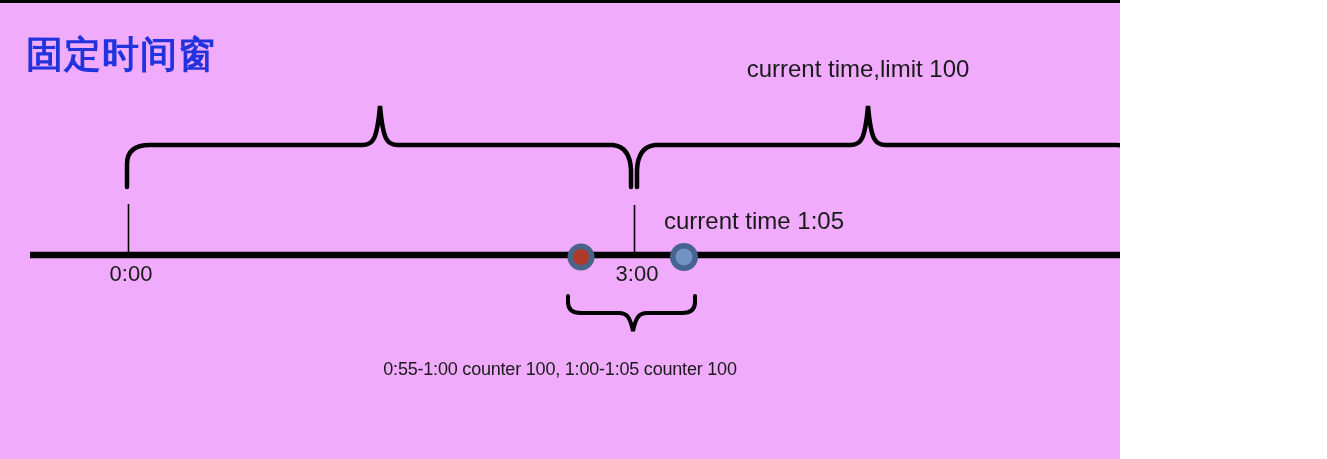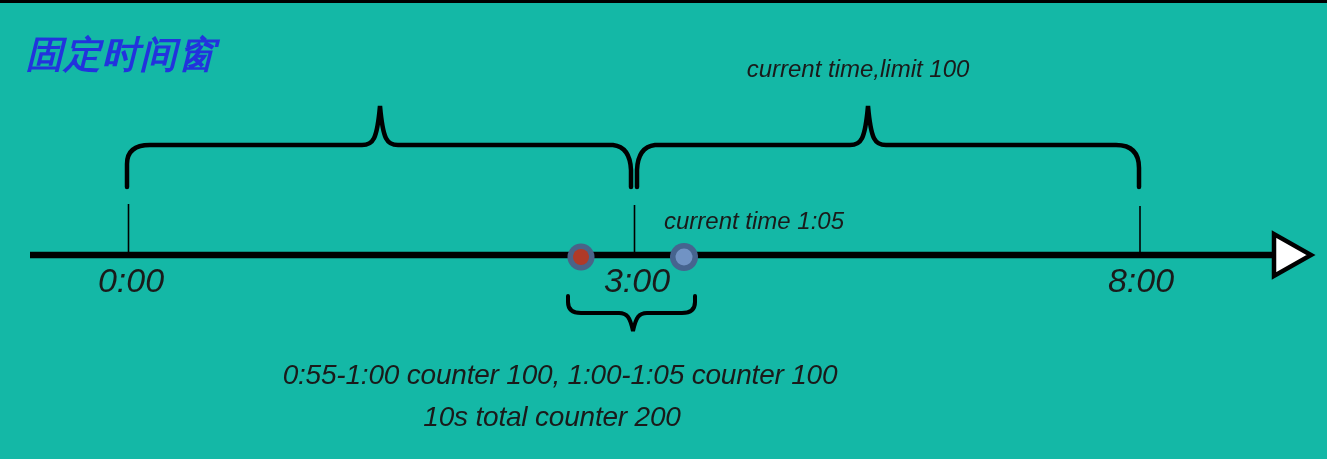--- a/index.html
+++ b/index.html
@@ -2,27 +2,26 @@
 <html><head>
 <meta charset="utf-8">
 <style>
   html, body {
     margin: 0;
     padding: 0;
     background: #ffffff;
   }
   .canvas {
     position: relative;
-    width: 1327px;
+    width: 1120px;
     height: 459px;
-    background: #14b8a6;
+    background: #f0abfc;
     overflow: hidden;
     font-family: "Liberation Sans", sans-serif;
     color: #1a1a1a;
-    font-style: italic;
   }
   .top-rule {
     position: absolute;
     left: 0; top: 0;
     width: 1327px; height: 3px;
     background: #000000;
   }
   .diagram-title {
     position: absolute;
     left: 26px; top: 30px;
@@ -38,22 +37,22 @@
   }
   .lbl {
     position: absolute;
     white-space: nowrap;
     transform: translateX(-50%);
     font-size: 24px;
     color: #1a1a1a;
   }
   .brace-label   { top: 55px; }
   .marker-label  { top: 207px; }
-  .tick-label    { top: 261px; font-size: 34px; }
-  .note-line     { font-size: 28px; letter-spacing: -0.2px; text-align: center; }
+  .tick-label    { top: 261px; font-size: 22px; }
+  .note-line     { font-size: 18px; letter-spacing: -0.2px; text-align: center; }
 </style>
 </head>
 <body>
 
 <div class="canvas">
 
   <div class="top-rule"></div>
 
   <div class="diagram-title">固定时间窗</div>
 
@@ -82,15 +81,14 @@
 
   <div class="lbl brace-label" style="left:858px;">current time,limit 100</div>
 
   <div class="lbl marker-label" style="left:754px;text-align:center;">current time 1:05</div>
 
   <div class="lbl tick-label" style="left:131px;">0:00</div>
   <div class="lbl tick-label" style="left:637px;">3:00</div>
   <div class="lbl tick-label" style="left:1141px;">8:00</div>
 
   <div class="lbl note-line" style="left:560px; top:359px;">0:55-1:00 counter 100, 1:00-1:05 counter 100</div>
-  <div class="lbl note-line" style="left:552px; top:401px;">10s total counter 200</div>
 
 </div>
 
 </body></html>

